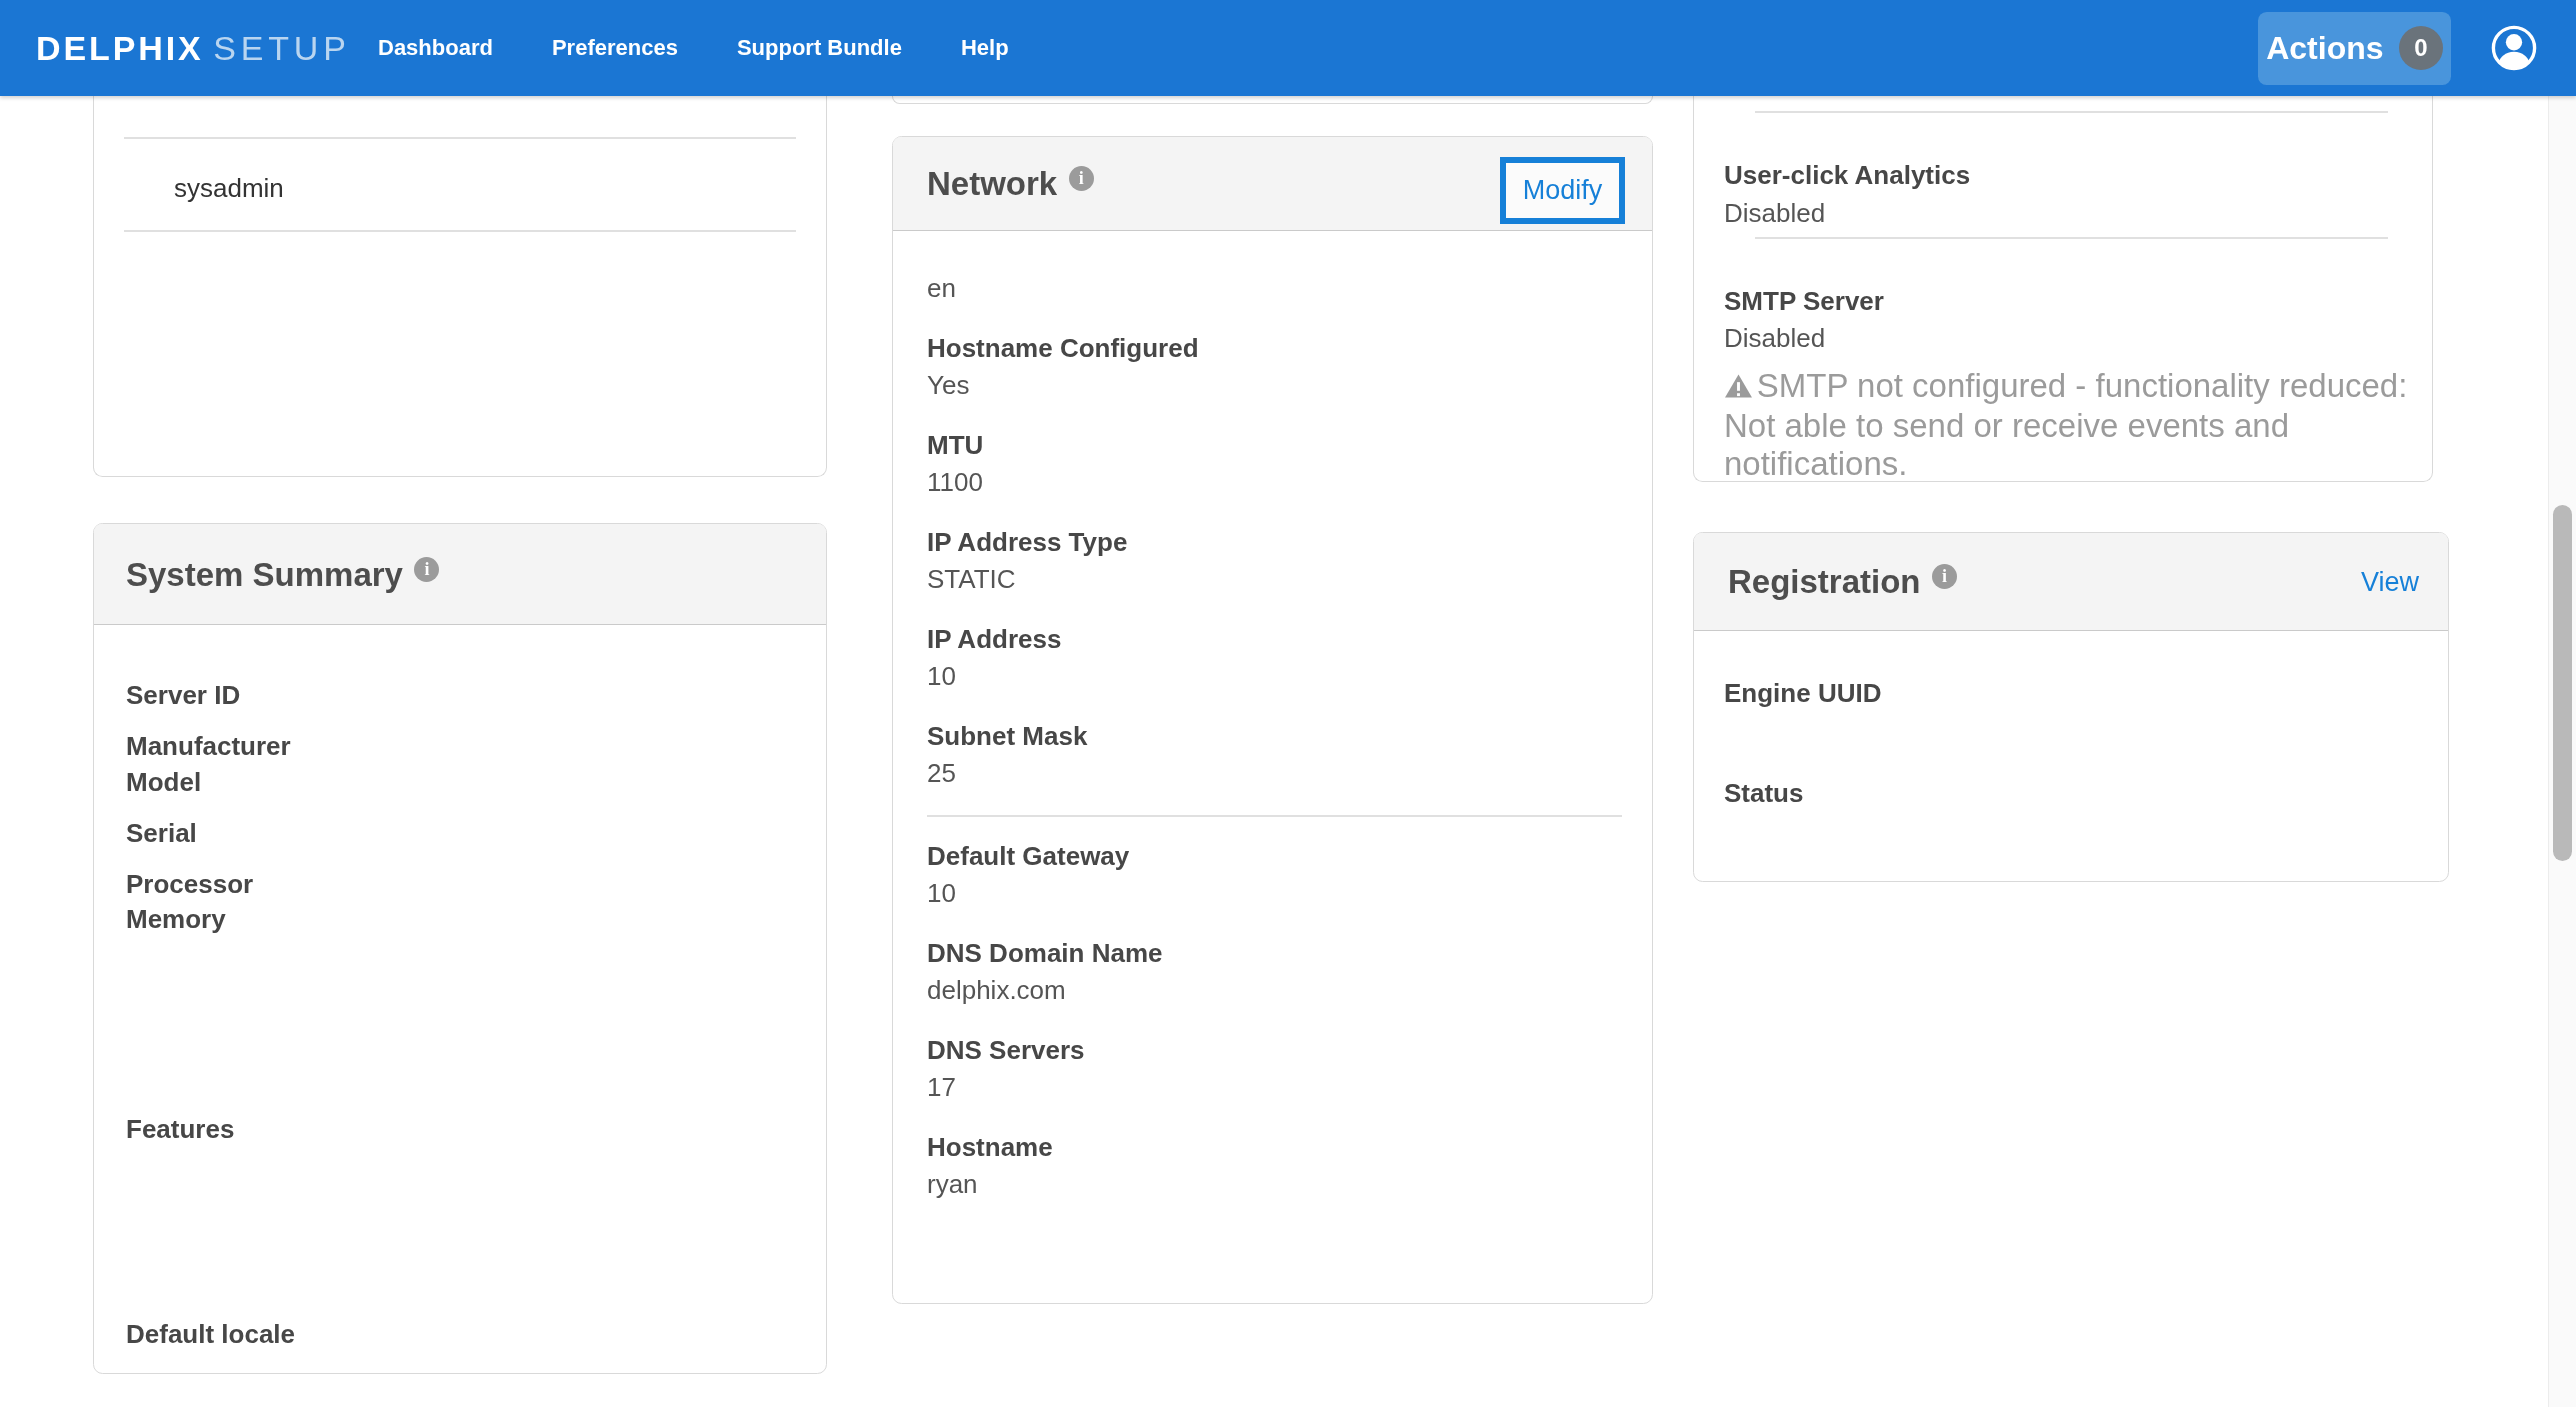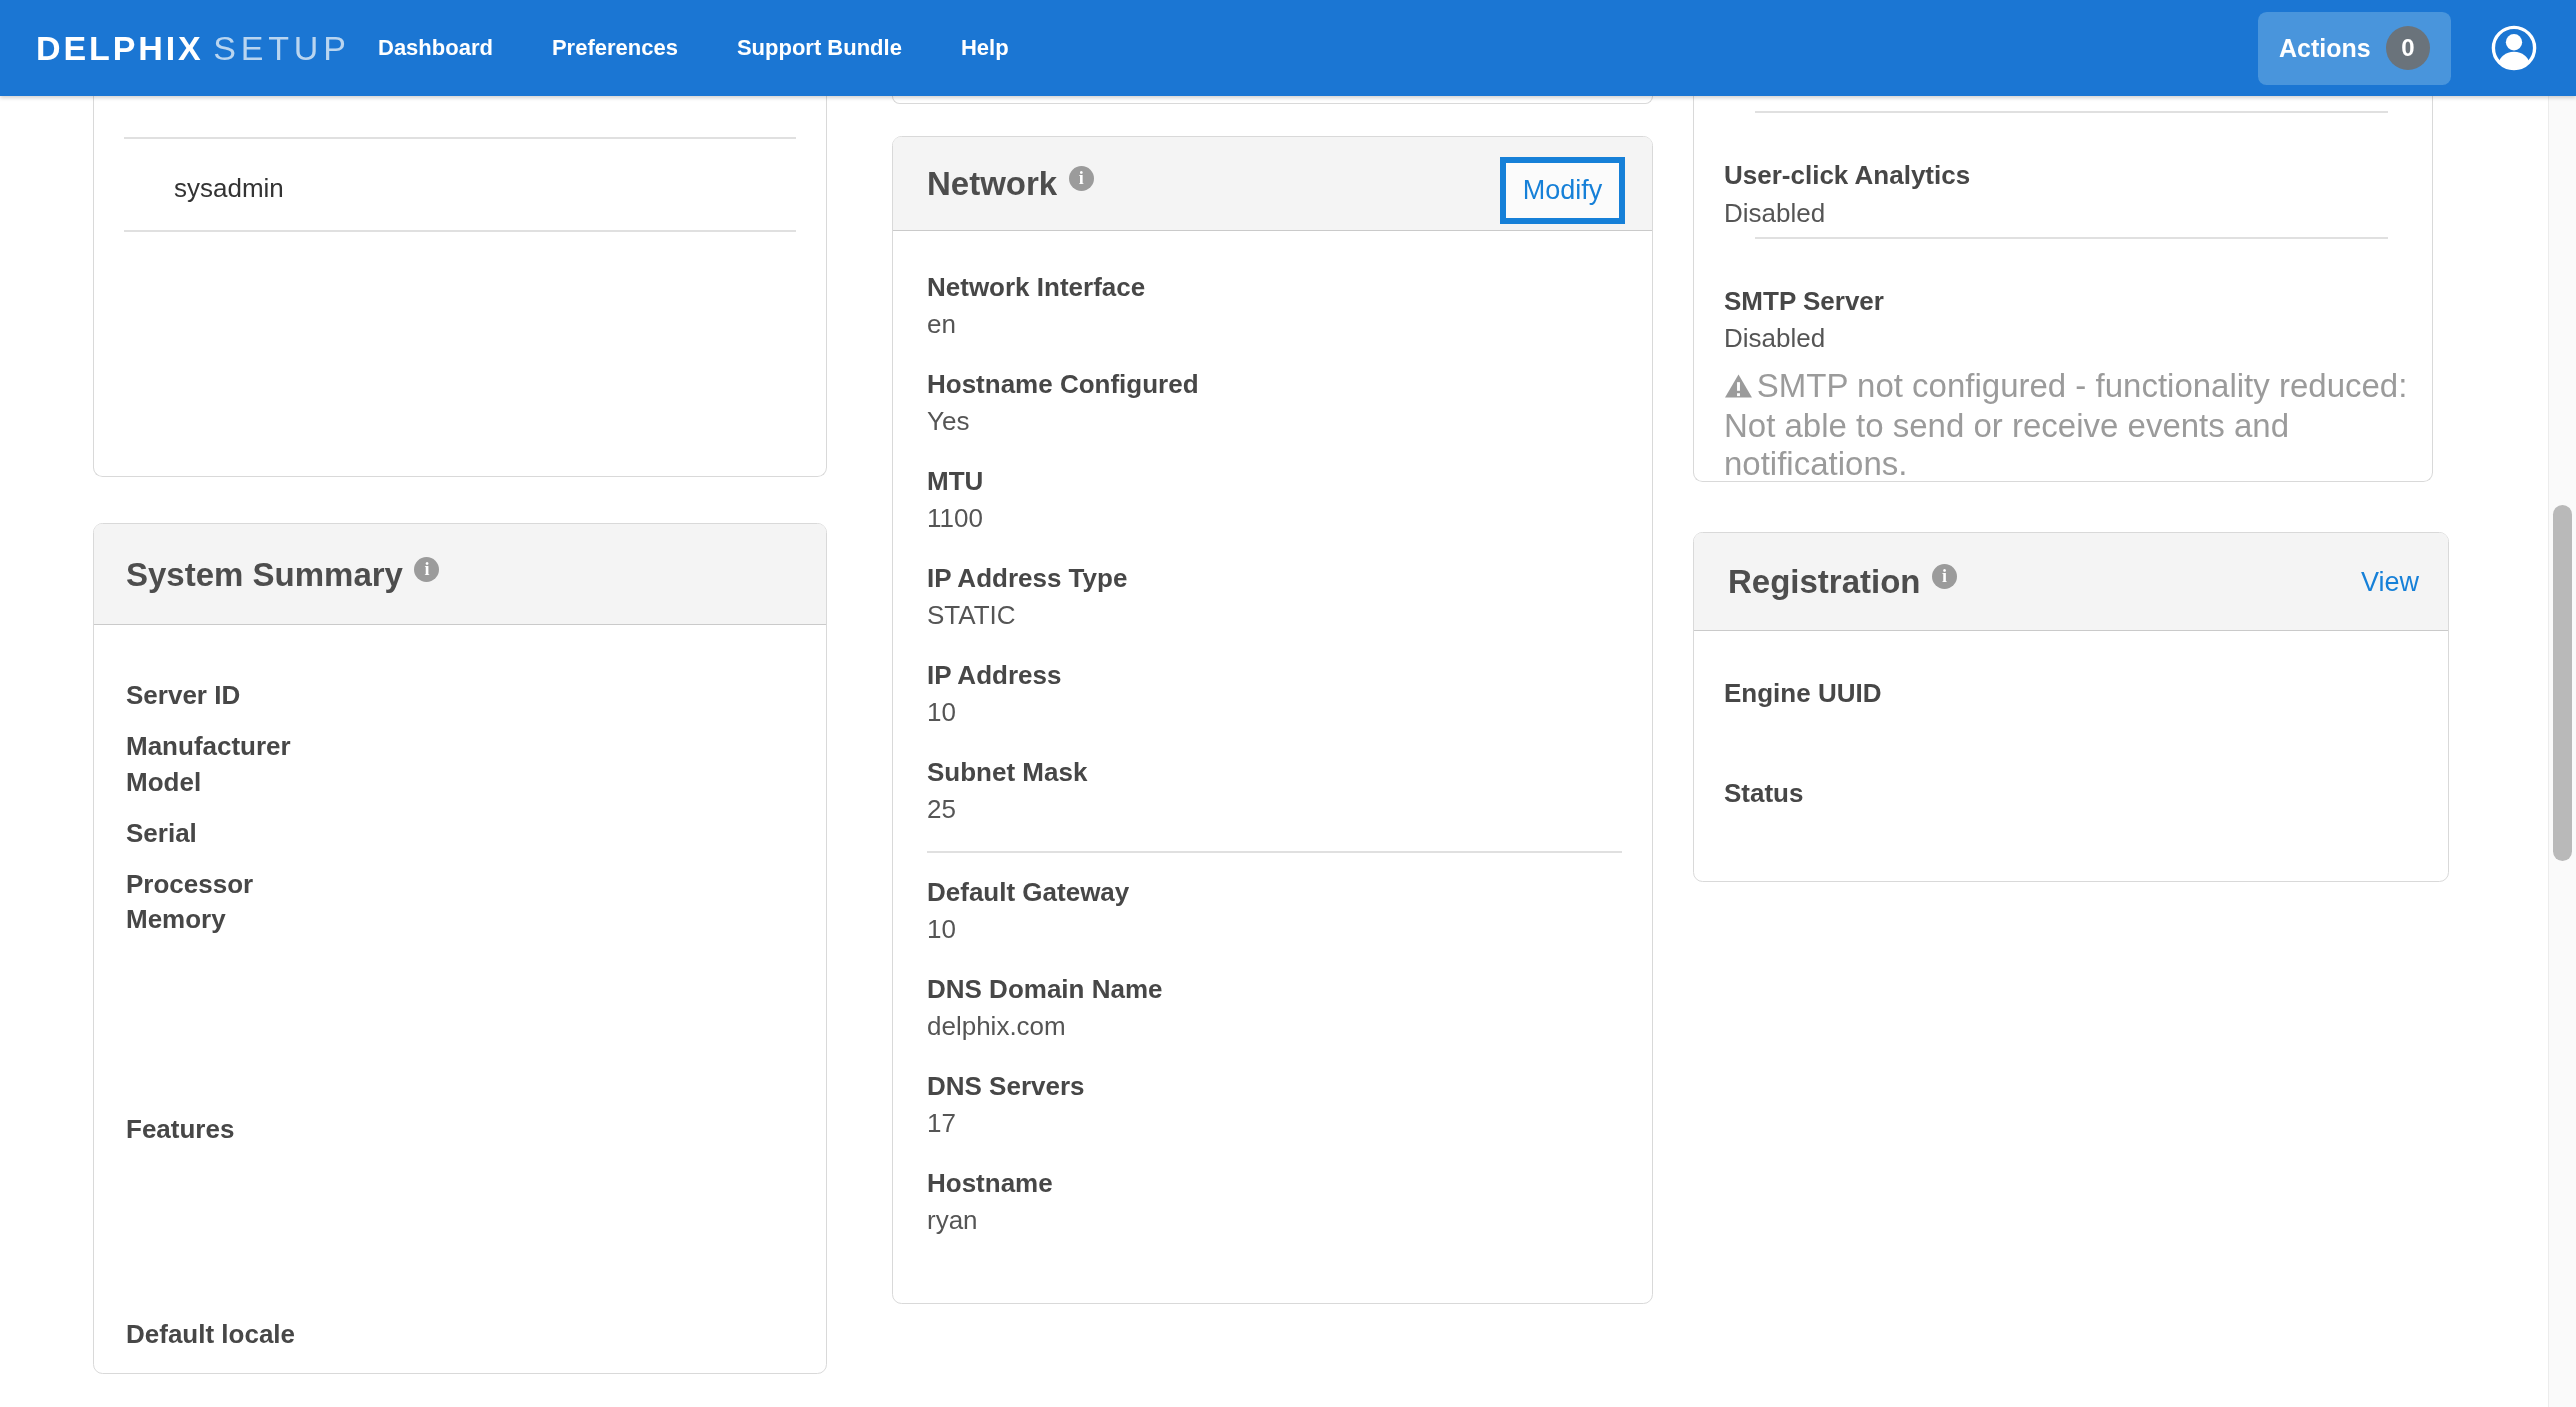--- a/index.html
+++ b/index.html
@@ -11,21 +11,21 @@
          background:#1b76d3; box-shadow:0 1.9px 3.8px rgba(0,0,0,.18); z-index:10; }
   .brand { position:absolute; left:36px; top:0; height:96px; line-height:96px;
            font-size:34px; letter-spacing:2.9px; white-space:nowrap; }
   .brand .primary { color:#ffffff; font-weight:700;margin-top:48px; }
   .brand .secondary { color:#b9d5f0; font-weight:300; letter-spacing:4.8px; margin-left:9.6px; }
   .nav-links { position:absolute; left:378px; top:0; height:96px; display:flex; gap:59px; }
   .nav-link { color:#ffffff; font-size:22px; font-weight:700; line-height:96px; cursor:pointer; }
   .actions-btn { position:absolute; right:125px; top:11.5px; width:193px; height:73px;
                  background:#4995dc; border-radius:8.6px; display:flex; align-items:center;
                  justify-content:center; gap:15.3px; cursor:pointer; }
-  .actions-label { color:#ffffff; font-size:25px; font-weight:700; }
+  .actions-label { color:#ffffff; font-size:32px; font-weight:700; }
   .actions-badge { width:44px; height:44px; border-radius:50%; background:#6a737b;
                    color:#ffffff; font-size:24px; font-weight:700; display:flex;
                    align-items:center; justify-content:center; }
   .avatar { position:absolute; left:2491px; top:25px; width:46px; height:46px; cursor:pointer; }
 
   
   .card { position:absolute; background:#ffffff; border:1.9px solid #d9d9d9; border-radius:9.6px; }
   .card.cut-top { border-top:none; border-top-left-radius:0; border-top-right-radius:0; }
   .card-header { position:relative; background:#f4f4f4; border-bottom:1.9px solid #cacaca;
                  border-radius:7.7px 7.7px 0 0; }
@@ -136,21 +136,20 @@
   <div class="card-header">
     <div class="card-title-wrap">
       <span class="card-title">Network</span><span class="info-icon">i</span>
     </div>
     <div class="modify-box">
       <span class="link">Modify</span>
     </div>
   </div>
   <div class="net-body">
     <div class="net-field">
-      <div class="f-label">Network Interface</div>
       <div class="f-value">en</div>
     </div>
     <div class="net-field">
       <div class="f-label">Hostname Configured</div>
       <div class="f-value">Yes</div>
     </div>
     <div class="net-field">
       <div class="f-label">MTU</div>
       <div class="f-value">1100</div>
     </div>

